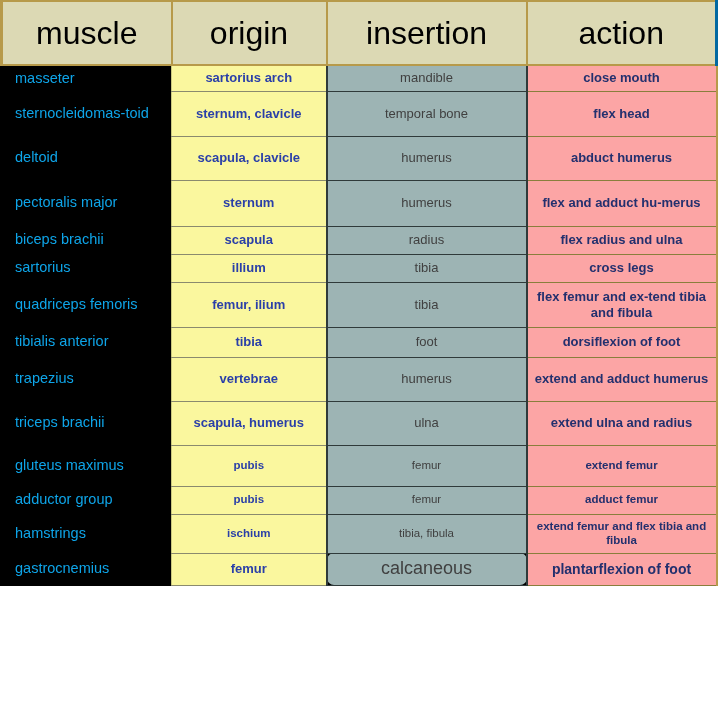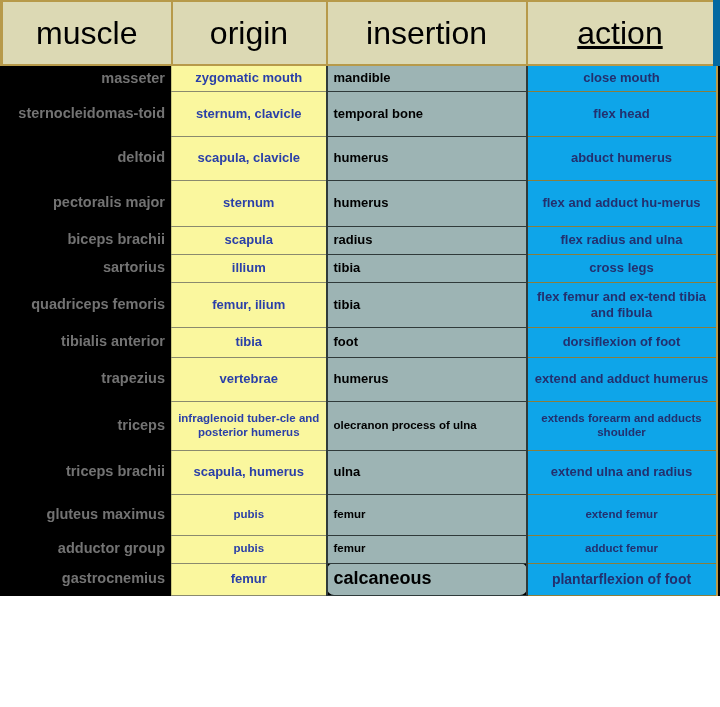--- a/index.html
+++ b/index.html
@@ -37,64 +37,65 @@
     color: #000000;
     font-size: 32px;
     font-weight: normal;
     text-align: center;
     height: 62px;
     padding: 0 4px;
     letter-spacing: 0px;
     font-family: "Liberation Sans", sans-serif;
   }
   thead th.first-head { border-left: 3px solid #b79a4a; }
-  thead th.last-head  { border-right: 8px solid #0369a1; text-decoration: underline; }
+  thead th.last-head  { border-right: 3px solid #0369a1; }
 
   
   tbody td {
     vertical-align: middle;
     padding: 2px 6px;
     box-sizing: border-box;
   }
 
   td.c-muscle {
     background: #000000;
-    color: #737373;
+    color: #0ea5e9;
     font-size: 14.5px;
-    text-align: right;
+    text-align: left;
     padding-left: 12px;
-    font-weight: bold;
+    font-weight: normal;
     line-height: 1.18;
     border: none;
     border-left: 3px solid #000000;
   }
   td.c-origin {
     background: #faf79e;
     color: #2a3fa8;
     font-size: 13px;
     font-weight: bold;
     text-align: center;
     line-height: 1.2;
     border-top: 1px solid #8a8a6e;
     border-bottom: 1px solid #8a8a6e;
     border-left: 1px solid #c9c77f;
     border-right: 1px solid #c9c77f;
   }
   td.c-insertion {
     background: #9db4b4;
-    color: #000000;
+    color: #404040;
     font-size: 13px;
-    font-weight: bold;
+    font-weight: normal;
+    text-align: center;
     line-height: 1.2;
     border: 1px solid #2f3a3a;
     border-left-width: 2px;
     border-right-width: 2px;
   }
   td.c-action {
-    background: #0ea5e9;
+    background: #fca5a5;
     color: #23306e;
     font-size: 13px;
     font-weight: bold;
     text-align: center;
     line-height: 1.2;
     border-top: 1px solid #8a7e3c;
     border-bottom: 1px solid #8a7e3c;
     border-left: 1px solid #7d7134;
     border-right: 2px solid #b79a4a;
   }
@@ -129,21 +130,21 @@
       <tr>
         <th class="first-head">muscle</th>
         <th>origin</th>
         <th>insertion</th>
         <th class="last-head">action</th>
       </tr>
     </thead>
     <tbody id="table-body">
         <tr style="height: 26px;">
           <td class="c-muscle">masseter</td>
-          <td class="c-origin">zygomatic mouth</td>
+          <td class="c-origin">sartorius arch</td>
           <td class="c-insertion">mandible</td>
           <td class="c-action">close mouth</td>
         </tr>
         <tr style="height: 45px;">
           <td class="c-muscle">sternocleidomas-toid</td>
           <td class="c-origin">sternum, clavicle</td>
           <td class="c-insertion">temporal bone</td>
           <td class="c-action">flex head</td>
         </tr>
         <tr style="height: 44px;">
@@ -181,44 +182,44 @@
           <td class="c-origin">tibia</td>
           <td class="c-insertion">foot</td>
           <td class="c-action">dorsiflexion of foot</td>
         </tr>
         <tr style="height: 44px; margin-top: 24px;">
           <td class="c-muscle">trapezius</td>
           <td class="c-origin">vertebrae</td>
           <td class="c-insertion">humerus</td>
           <td class="c-action">extend and adduct humerus</td>
         </tr>
-        <tr class="small" style="height: 49px;">
-          <td class="c-muscle">triceps</td>
-          <td class="c-origin">infraglenoid tuber-cle and posterior humerus</td>
-          <td class="c-insertion">olecranon process of ulna</td>
-          <td class="c-action">extends forearm and adducts shoulder</td>
-        </tr>
         <tr style="height: 44px;">
           <td class="c-muscle">triceps brachii</td>
           <td class="c-origin">scapula, humerus</td>
           <td class="c-insertion">ulna</td>
           <td class="c-action">extend ulna and radius</td>
         </tr>
         <tr class="small" style="height: 41px;">
           <td class="c-muscle">gluteus maximus</td>
           <td class="c-origin">pubis</td>
           <td class="c-insertion">femur</td>
           <td class="c-action">extend femur</td>
         </tr>
         <tr class="small" style="height: 28px;">
           <td class="c-muscle">adductor group</td>
           <td class="c-origin">pubis</td>
           <td class="c-insertion">femur</td>
           <td class="c-action">adduct femur</td>
         </tr>
+        <tr class="small" style="height: 39px;">
+          <td class="c-muscle">hamstrings</td>
+          <td class="c-origin">ischium</td>
+          <td class="c-insertion">tibia, fibula</td>
+          <td class="c-action">extend femur and flex tibia and fibula</td>
+        </tr>
         <tr class="big" style="height: 32px;">
           <td class="c-muscle">gastrocnemius</td>
           <td class="c-origin">femur</td>
           <td class="c-insertion">calcaneous</td>
           <td class="c-action">plantarflexion of foot</td>
         </tr>
       </tbody>
   </table>
 </div>
 

